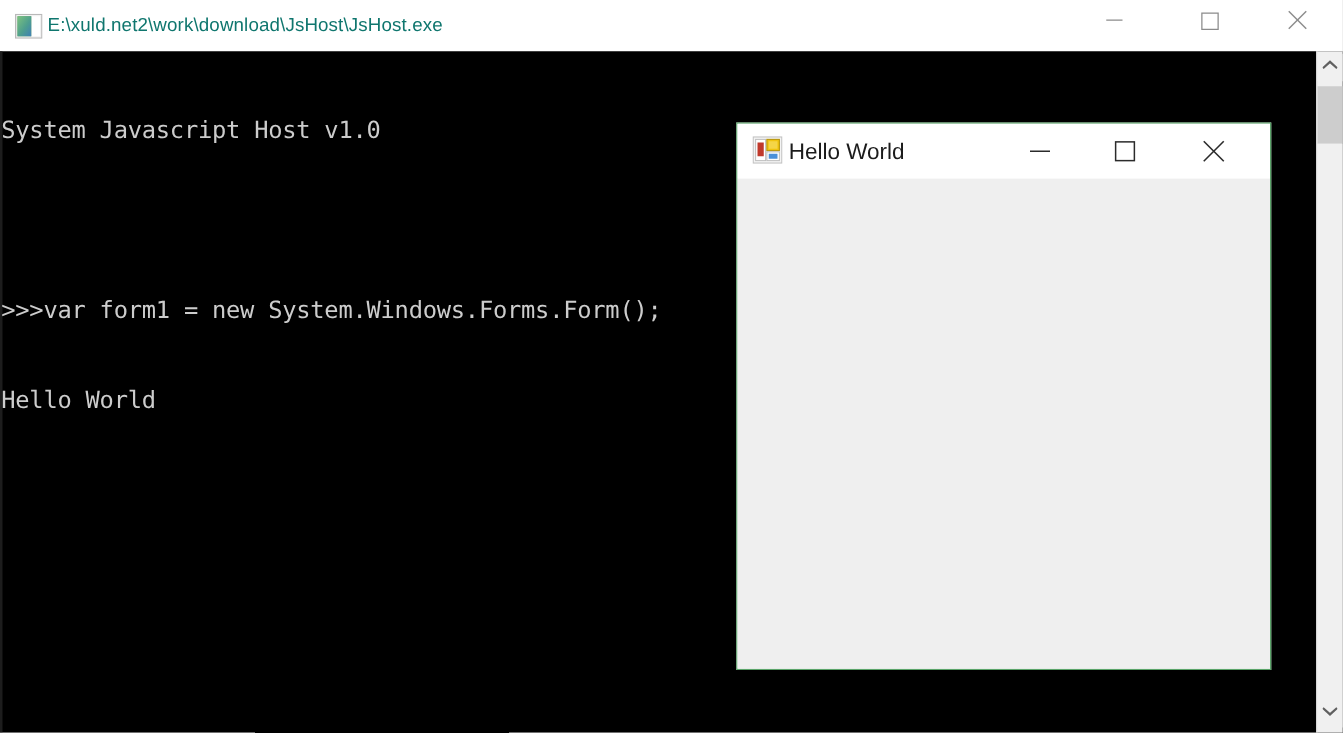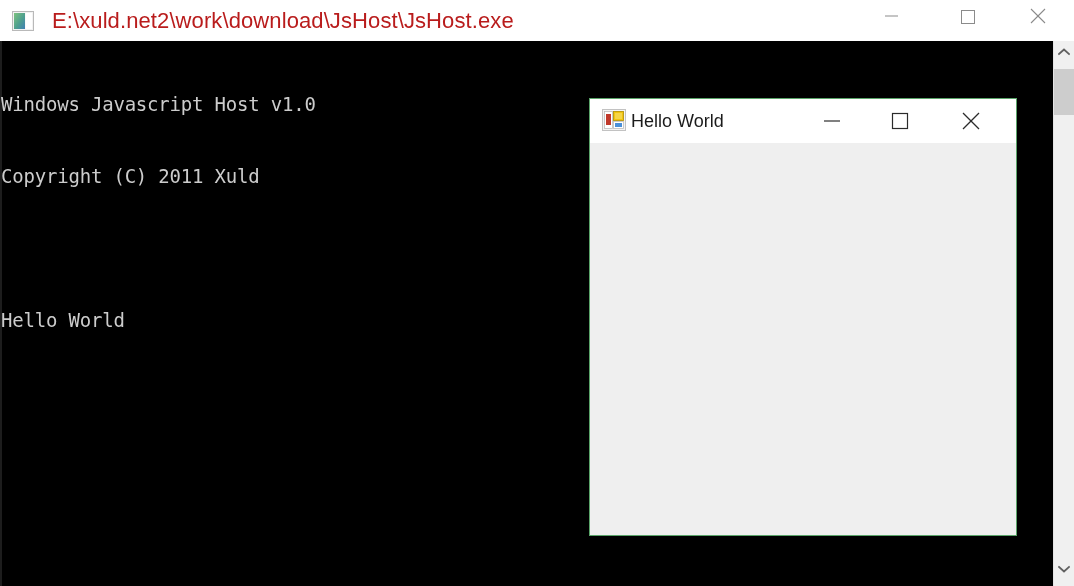--- a/index.html
+++ b/index.html
@@ -33,25 +33,25 @@
     background: #ffffff;
     border-bottom: 1px solid #ffffff;
   }
   #title-icon {
     position: absolute;
     left: 12px; top: 11px;
     width: 22px; height: 20px;
   }
   #title-text {
     position: absolute;
-    left: 52px; top: 9px;
+    left: 38px; top: 9px;
     height: 24px;
     line-height: 24px;
-    font-size: 22px;
-    color: #b91c1c;
+    font-size: 15px;
+    color: #0f766e;
     font-family: "Liberation Sans", sans-serif;
     white-space: nowrap;
     letter-spacing: 0.1px;
   }
   .win-btn {
     position: absolute;
     top: 0;
     width: 47px;
     height: 31px;
     background: transparent;
@@ -224,23 +224,23 @@
       <svg width="47" height="31" viewBox="0 0 47 31">
         <line x1="16" y1="9" x2="30" y2="23" stroke="#8b8b8b" stroke-width="1.1"></line>
         <line x1="30" y1="9" x2="16" y2="23" stroke="#8b8b8b" stroke-width="1.1"></line>
       </svg>
     </div>
   </div>
 
   <div id="console-body">
     <div id="console-left-edge"></div>
     <div id="console-text">
-      <div class="line">Windows Javascript Host v1.0</div>
-      <div class="line">Copyright (C) 2011 Xuld</div>
+      <div class="line">System Javascript Host v1.0</div>
       <div class="line">&nbsp;</div>
+      <div class="line">&gt;&gt;&gt;var form1 = new System.Windows.Forms.Form();</div>
       <div class="line">Hello World</div>
       
     </div>
   </div>
 
   <div id="vscrollbar">
     <div id="scroll-up-btn">
       <svg width="12" height="8" viewBox="0 0 12 8">
         <path d="M1 6 L6 1.5 L11 6" fill="none" stroke="#606060" stroke-width="1.8" stroke-linecap="square"></path>
       </svg>

